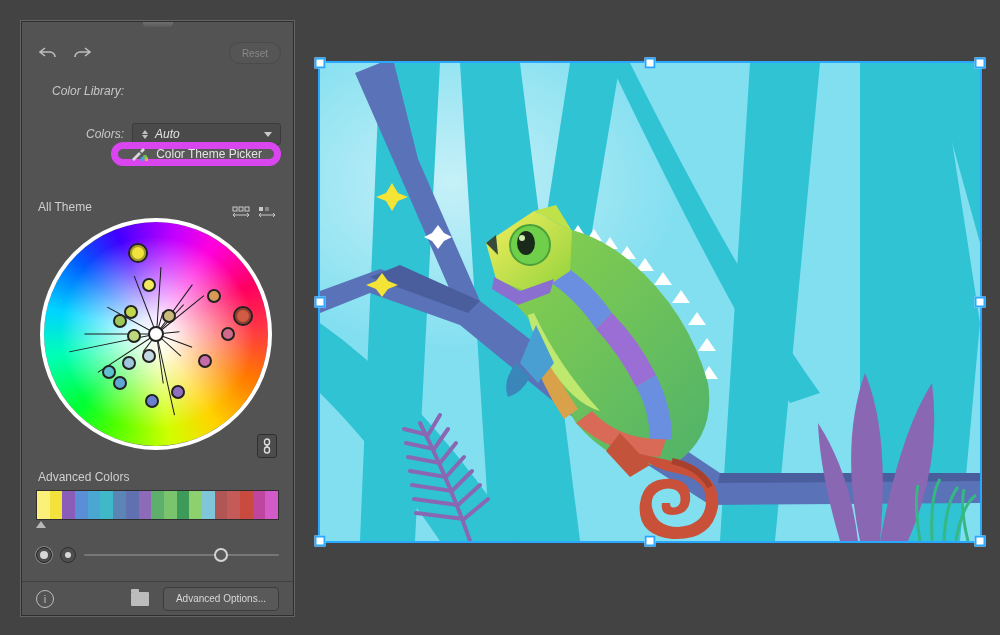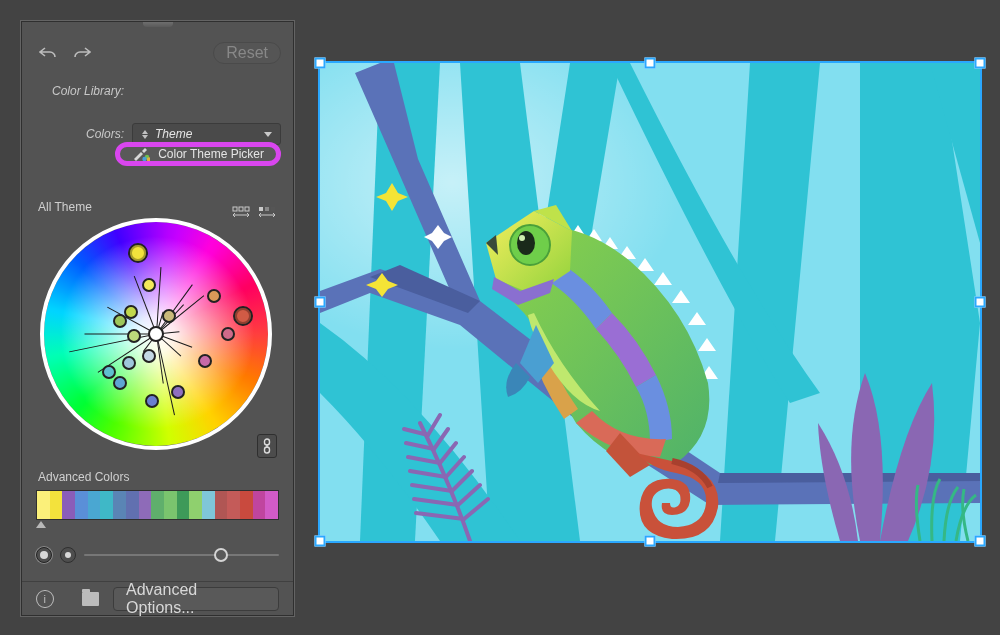--- a/index.html
+++ b/index.html
@@ -42,21 +42,21 @@
     background: #595959;
     border: 1px solid #3c3c3c;
     border-radius: 12px;
     height: 22px;
     display: inline-flex;
     align-items: center;
     justify-content: center;
     padding: 0 12px;
     color: #d8d8d8;
     cursor: pointer;
-    font-size: 16px;
+    font-size: 10px;
   }
   .btn.disabled { color: #888; border-color: #4a4a4a; background:#555; cursor: default;}
   .reset-wrap { position: absolute; right: 12px; top: 20px; }
 
   .formrow1 { position: absolute; left: 0; right: 12px; top: 62px; }
   .formrow2 { position: absolute; left: 0; right: 12px; top: 90px; margin-top: 11px; }
   .select {
     flex: 1;
     height: 22px;
     background: #4a4a4a;
@@ -71,21 +71,21 @@
   .chev { width:0;height:0;border-left:4px solid transparent;border-right:4px solid transparent;border-top:5px solid #c9c9c9;}
   .stepper-ic {
     width: 8px; display:flex; flex-direction:column; gap:1px; align-items:center;
   }
   .stepper-ic span{width:0;height:0;border-left:3px solid transparent;border-right:3px solid transparent;}
   .stepper-ic .u{border-bottom:4px solid #c0c0c0;}
   .stepper-ic .d{border-top:4px solid #c0c0c0;}
 
   .picker-row { position:absolute; left:0; right:12px; top:120px; display:flex; justify-content:flex-end;}
   .picker-btn {
-    background:#595959;border:5px solid #d946ef;border-radius:12px;
+    background:#595959;border:7px solid #d946ef;border-radius:12px;
     height:24px; display:inline-flex;align-items:center;gap:8px;
     padding:0 12px; color:#e4e4e4; cursor:pointer;
   }
 
   .section-title { position:absolute; left:16px; top:178px; color:#cfcfcf; font-size:12px;}
   .wheel-tools { position:absolute; right:14px; top:178px; display:flex; gap:2px;}
 
   
   .wheel-wrap { position:absolute; left:22px; top:200px; width:224px; height:224px;}
   .wheel {
@@ -197,21 +197,21 @@
   </div>
 
   <div class="row formrow2">
     <div class="lbl">Colors:</div>
     <div class="select">
       <span class="sel-val">
         <span class="stepper-ic">
             <span class="u"></span>
             <span class="d"></span>
           </span>
-        <span>Theme</span>
+        <span>Auto</span>
       </span>
       <span class="chev"></span>
     </div>
   </div>
 
   <div class="picker-row">
     <div class="picker-btn">
       <svg width="18" height="14" viewBox="0 0 18 14">
         <path d="M2 12 L9 5 L11 7 L4 14 Z" fill="#d8d8d8"></path>
         <path d="M10 4 L13 1 L15 3 L12 6 Z" fill="#d8d8d8"></path>

